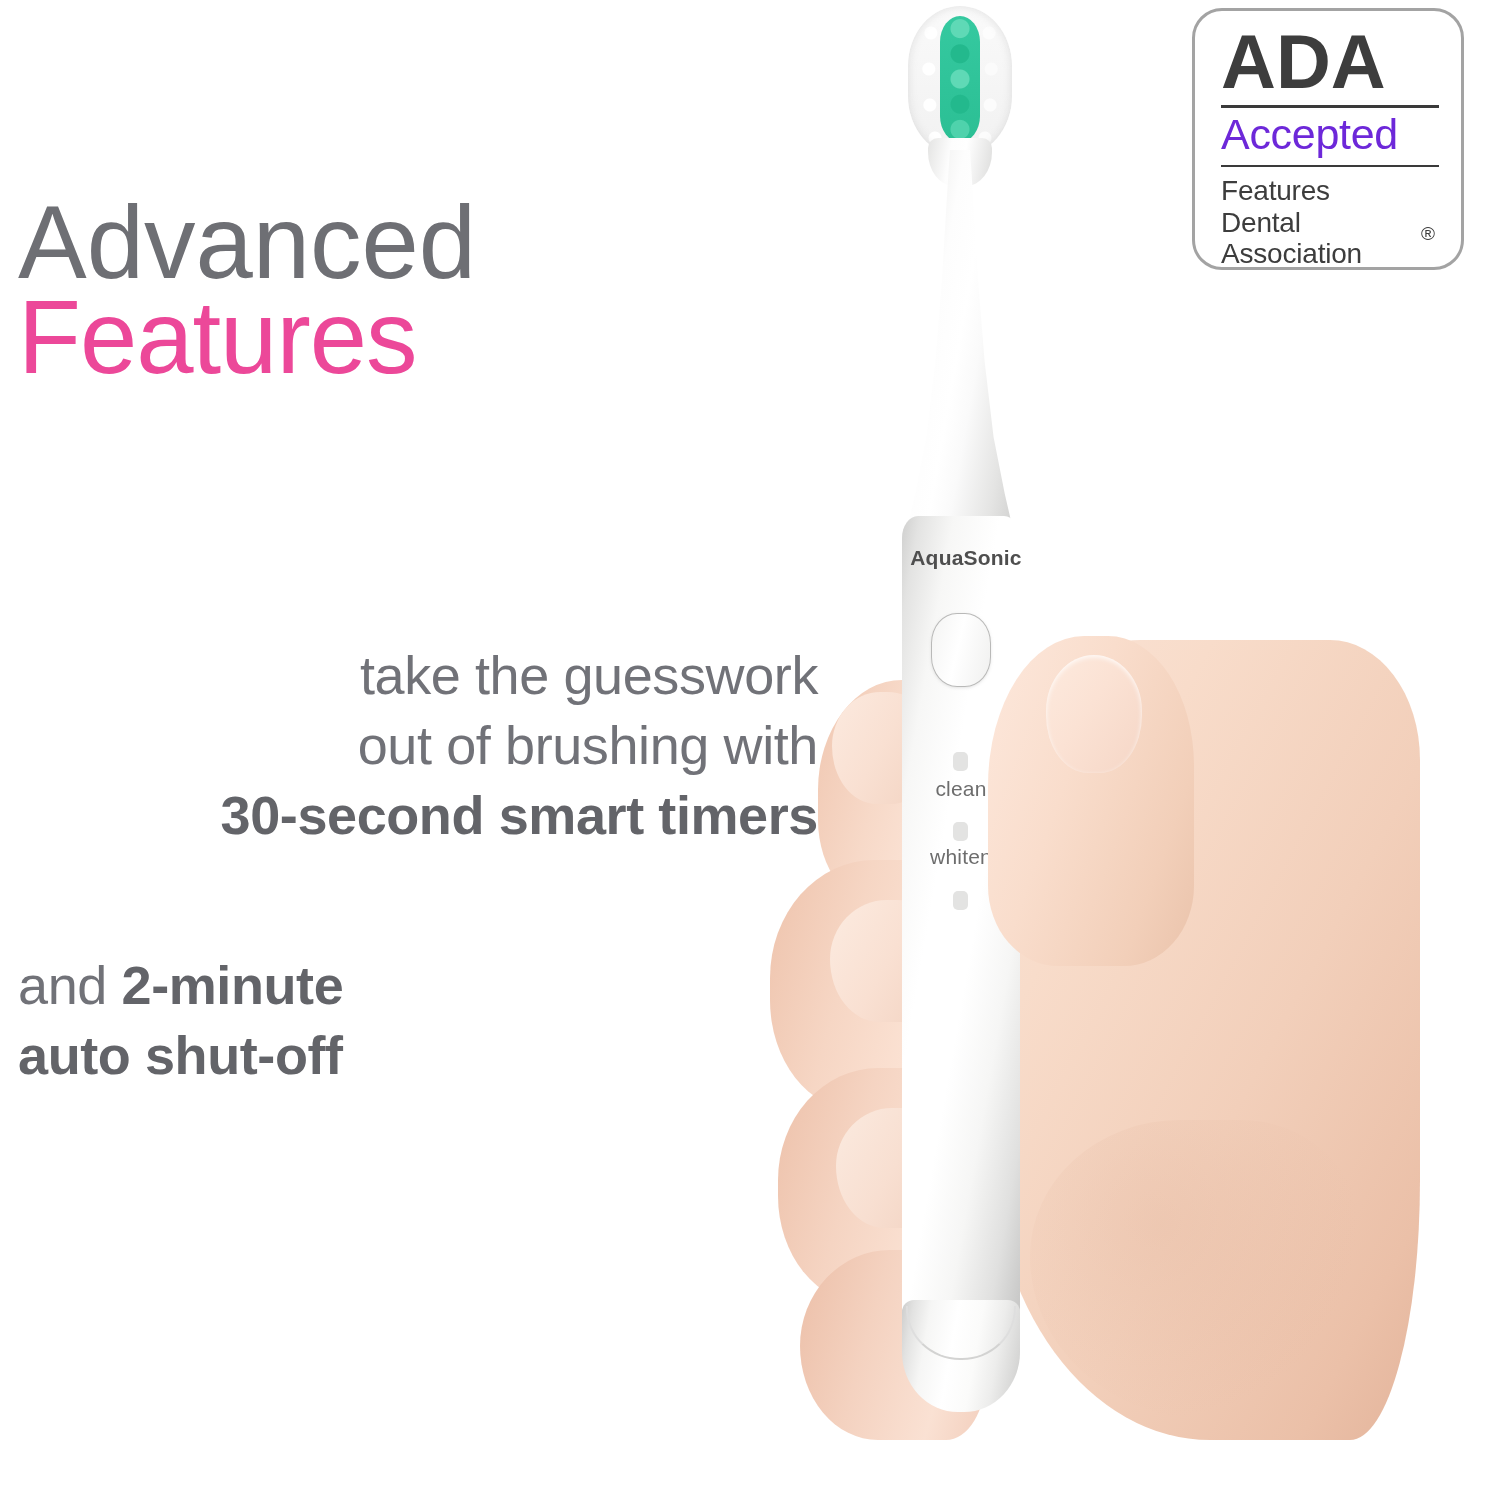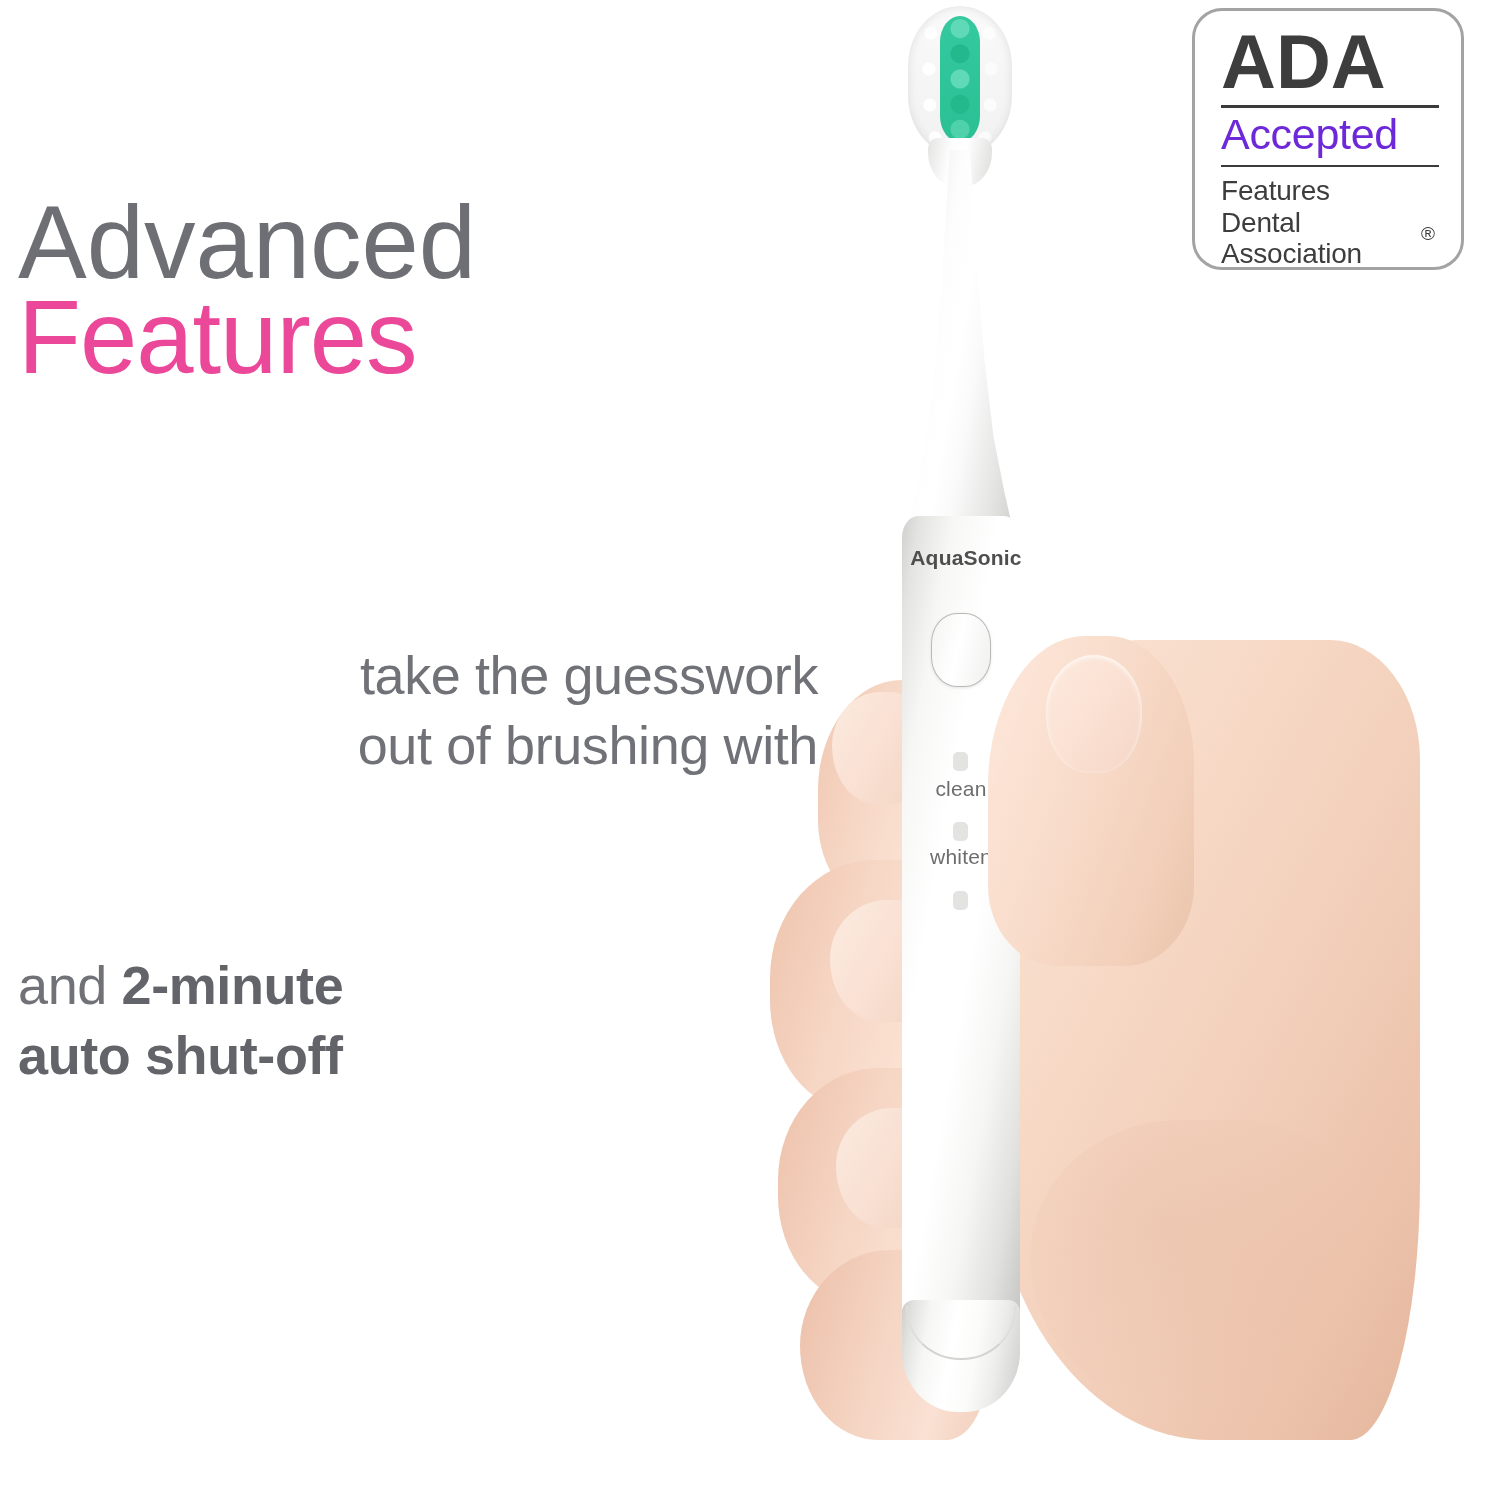--- a/index.html
+++ b/index.html
@@ -363,20 +363,21 @@
 <div class="copy-block">
   <h1 class="headline">
     <span class="headline-light">Advanced</span>
     <span class="headline-bold">Features</span>
   </h1>
 </div>
 
 <div class="para para-1">
   <span class="line t-reg">take the guesswork</span>
   <span class="line t-reg">out of brushing with</span>
+  <span class="line t-bold">30-second smart timers</span>
 </div>
 
 <div class="para para-2">
   <span class="line"><span class="t-reg">and </span><span class="t-bold">2-minute</span></span>
   <span class="line t-bold">auto shut-off</span>
 </div>
 
 <div class="ada-badge">
   <div class="ada-inner">
     <div class="ada-title">ADA</div>

